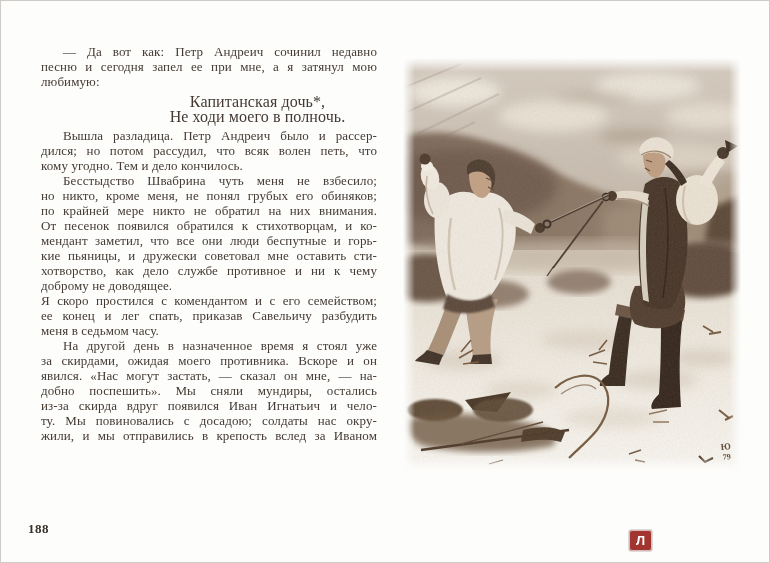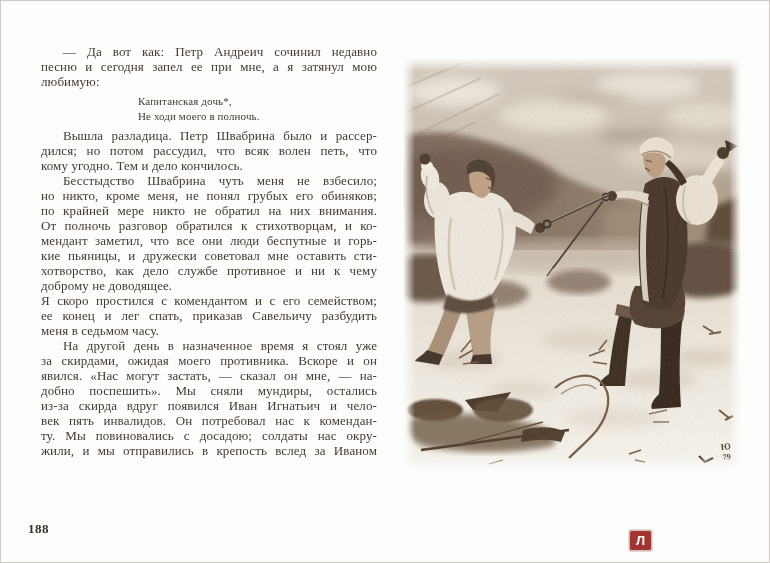--- a/index.html
+++ b/index.html
@@ -15,21 +15,21 @@
   .page-right{left:388px;width:380px;}
   .text-col{position:absolute;left:40px;top:43px;width:336px;color:#443a33;}
   .para{margin:0;}
   .line{
     height:15px;line-height:15px;font-size:13px;
     letter-spacing:0.1px;white-space:nowrap;overflow:visible;
   }
   .just{text-align:justify;text-align-last:justify;white-space:normal;}
   .ind{text-indent:22px;}
   .verse{margin:5px 0 4px 97px;}
-  .verse .line{font-size:11px;}
+  .verse .line{font-size:16px;text-align:center;}
   .page-number{
     position:absolute;left:27px;top:520px;
     font-size:13px;font-weight:bold;letter-spacing:0.5px;color:#38302a;
   }
   .illus{position:absolute;left:14px;top:57px;width:338px;height:413px;}
   .wm-badge{
     position:absolute;left:628px;top:529px;width:23px;height:21px;
     border-radius:3px;
     display:flex;align-items:center;justify-content:center;
     font-family:"Liberation Sans","DejaVu Sans",sans-serif;
@@ -47,46 +47,45 @@
         <div class="para">
           <div class="line just ind">— Да вот как: Петр Андреич сочинил недавно</div>
           <div class="line just">песню и сегодня запел ее при мне, а я затянул мою</div>
           <div class="line">любимую:</div>
         </div>
         <div class="verse">
           <div class="line">Капитанская дочь*,</div>
           <div class="line">Не ходи моего в полночь.</div>
         </div>
         <div class="para">
-          <div class="line just ind">Вышла разладица. Петр Швабрина было и рассер-</div>
+          <div class="line just ind">Вышла разладица. Петр Андреич было и рассер-</div>
           <div class="line just">дился; но потом рассудил, что всяк волен петь, что</div>
           <div class="line">кому угодно. Тем и дело кончилось.</div>
         </div>
         <div class="para">
           <div class="line just ind">Бесстыдство Швабрина чуть меня не взбесило;</div>
           <div class="line just">но никто, кроме меня, не понял грубых его обиняков;</div>
           <div class="line just">по крайней мере никто не обратил на них внимания.</div>
-          <div class="line just">От полночь разговор обратился к стихотворцам, и ко-</div>
+          <div class="line just">От песенок появился обратился к стихотворцам, и ко-</div>
           <div class="line just">мендант заметил, что все они люди беспутные и горь-</div>
           <div class="line just">кие пьяницы, и дружески советовал мне оставить сти-</div>
           <div class="line just">хотворство, как дело службе противное и ни к чему</div>
           <div class="line">доброму не доводящее.</div>
         </div>
         <div class="para">
           <div class="line just">Я скоро простился с комендантом и с его семейством;</div>
           <div class="line just">ее конец и лег спать, приказав Савельичу разбудить</div>
           <div class="line">меня в седьмом часу.</div>
         </div>
         <div class="para">
           <div class="line just ind">На другой день в назначенное время я стоял уже</div>
           <div class="line just">за скирдами, ожидая моего противника. Вскоре и он</div>
           <div class="line just">явился. «Нас могут застать, — сказал он мне, — на-</div>
           <div class="line just">добно поспешить». Мы сняли мундиры, остались</div>
           <div class="line just">из-за скирда вдруг появился Иван Игнатьич и чело-</div>
-          <div class="line just">век пять инвалидов. Он потребовал нас к комендан-</div>
           <div class="line just">ту. Мы повиновались с досадою; солдаты нас окру-</div>
           <div class="line just">жили, и мы отправились в крепость вслед за Иваном</div>
         </div>
       </div>
     <div class="page-number">188</div>
   </div>
 
   <div class="page-right">
     <div class="illus">
       <svg width="338" height="413" viewBox="0 0 338 413">

